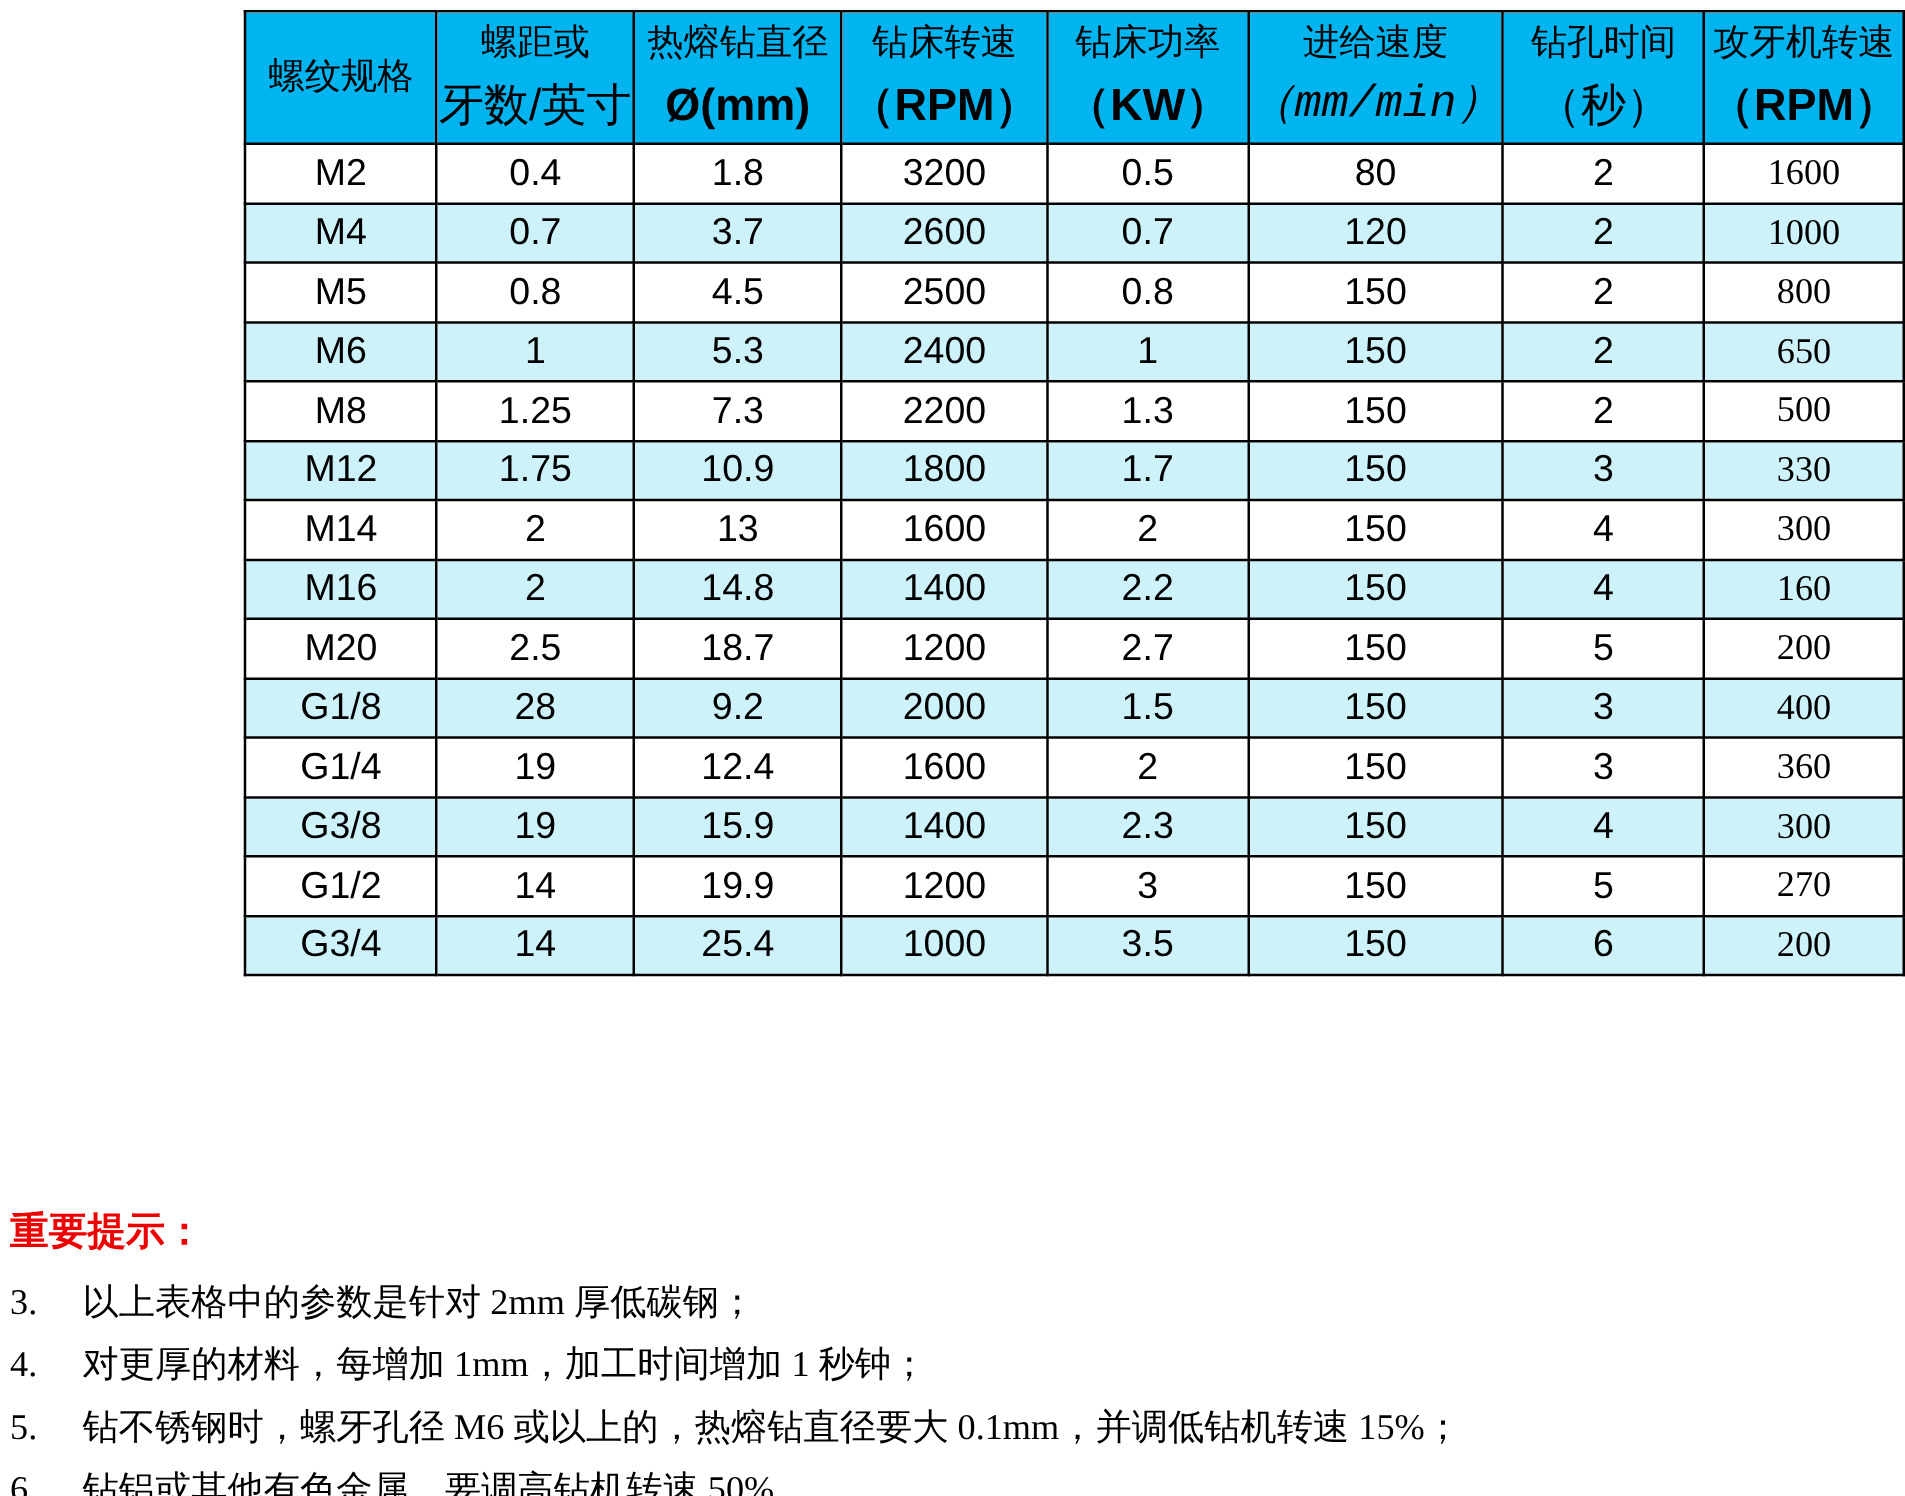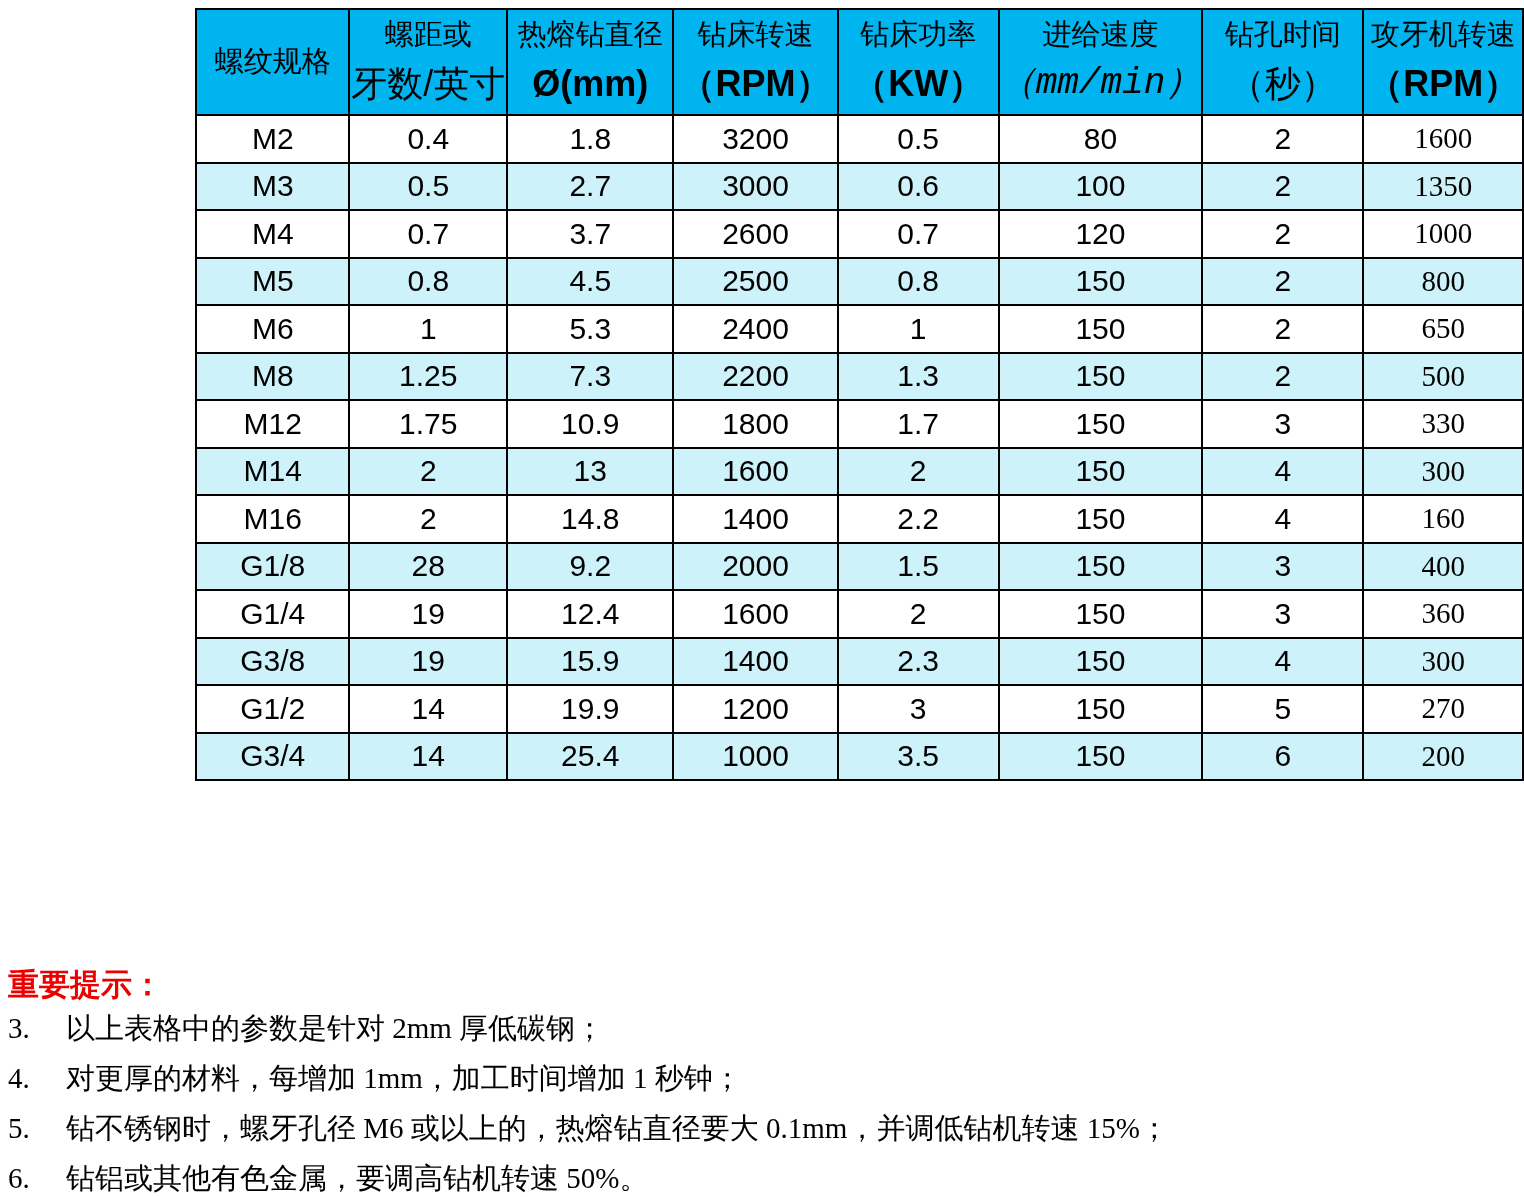--- a/index.html
+++ b/index.html
@@ -63,21 +63,21 @@
     position: absolute;
     left: 8px;
     top: 966px;
     width: 1500px;
   }
   .notes-title {
     color: #EE0000;
     font-weight: bold;
     font-size: 31px;
     line-height: 1.2;
-    margin-bottom: 0;
+    margin-bottom: 14px;
   }
   .note-item {
     display: flex;
     align-items: baseline;
     font-family: "Liberation Serif", "DejaVu Serif", serif;
     font-size: 29px;
     line-height: 50px;
   }
   .note-num {
     width: 58px;
@@ -142,30 +142,20 @@
           <td>M2</td>
           <td>0.4</td>
           <td>1.8</td>
           <td>3200</td>
           <td>0.5</td>
           <td>80</td>
           <td>2</td>
           <td class="serif-col">1600</td>
         </tr>
         <tr>
-          <td>M3</td>
-          <td>0.5</td>
-          <td>2.7</td>
-          <td>3000</td>
-          <td>0.6</td>
-          <td>100</td>
-          <td>2</td>
-          <td class="serif-col">1350</td>
-        </tr>
-        <tr>
           <td>M4</td>
           <td>0.7</td>
           <td>3.7</td>
           <td>2600</td>
           <td>0.7</td>
           <td>120</td>
           <td>2</td>
           <td class="serif-col">1000</td>
         </tr>
         <tr>
@@ -220,20 +210,30 @@
         </tr>
         <tr>
           <td>M16</td>
           <td>2</td>
           <td>14.8</td>
           <td>1400</td>
           <td>2.2</td>
           <td>150</td>
           <td>4</td>
           <td class="serif-col">160</td>
+        </tr>
+        <tr>
+          <td>M20</td>
+          <td>2.5</td>
+          <td>18.7</td>
+          <td>1200</td>
+          <td>2.7</td>
+          <td>150</td>
+          <td>5</td>
+          <td class="serif-col">200</td>
         </tr>
         <tr>
           <td>G1/8</td>
           <td>28</td>
           <td>9.2</td>
           <td>2000</td>
           <td>1.5</td>
           <td>150</td>
           <td>3</td>
           <td class="serif-col">400</td>

